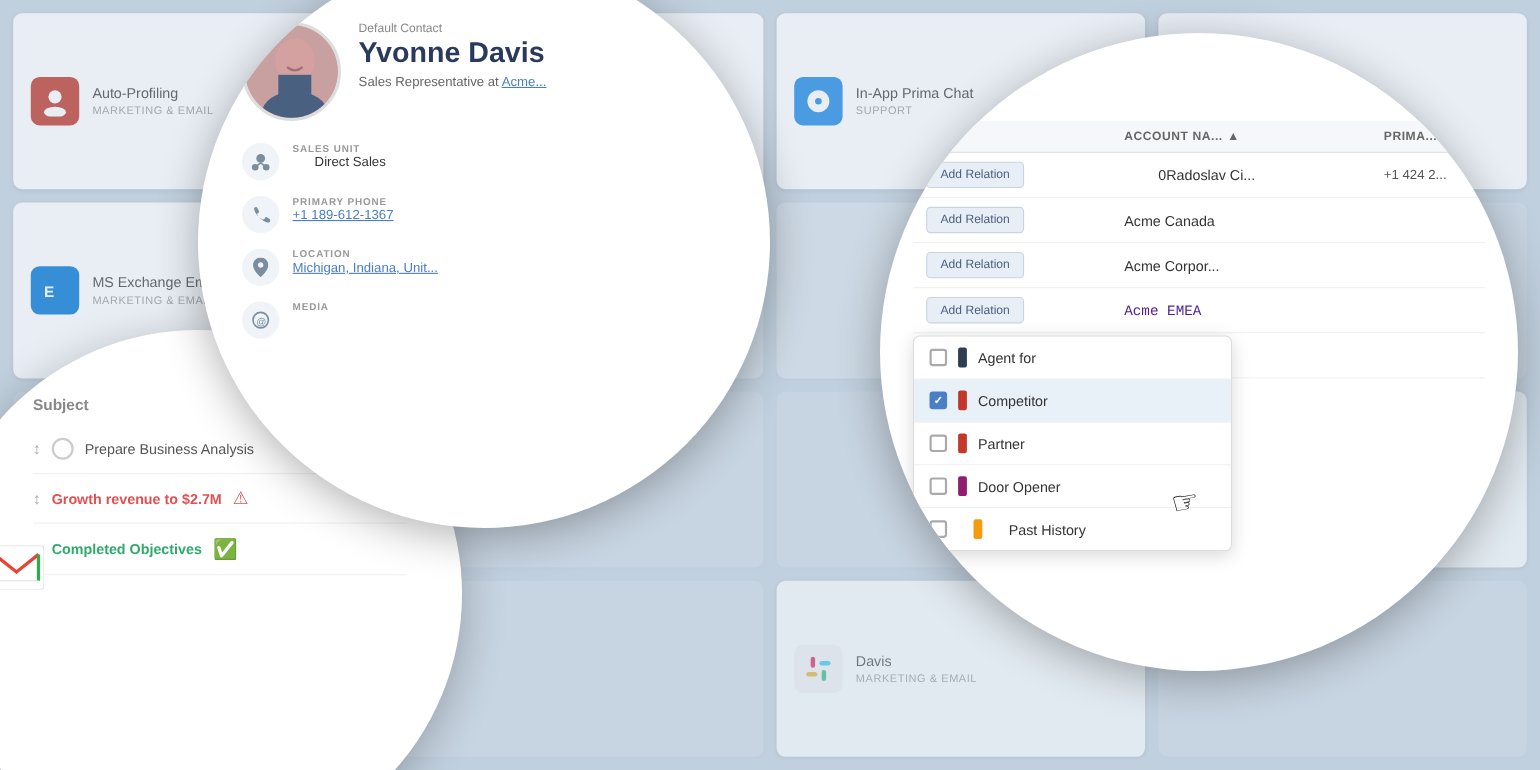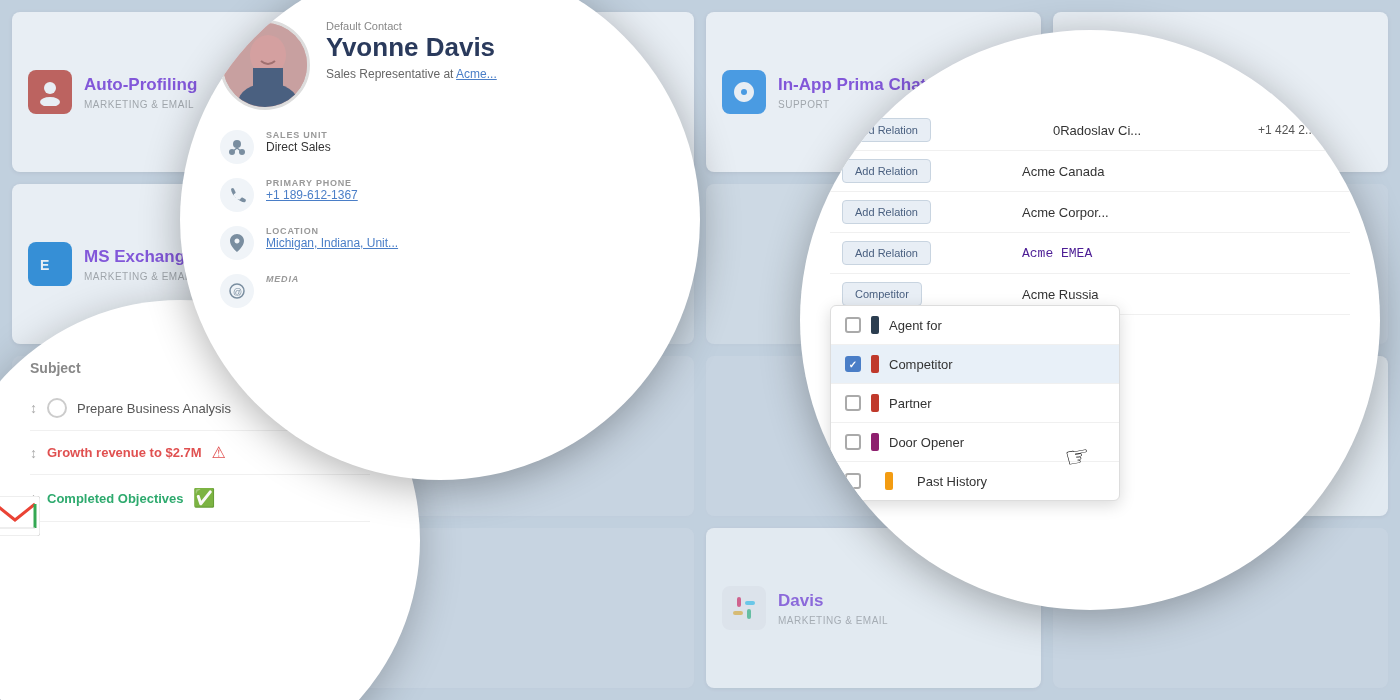--- a/index.html
+++ b/index.html
@@ -40,23 +40,23 @@
       height: 44px;
       border-radius: 8px;
       display: flex;
       align-items: center;
       justify-content: center;
       font-size: 20px;
       flex-shrink: 0;
     }
 
     .bg-card .card-text .title {
-      font-weight: 700;
-      font-size: 17px;
-      color: #6d28d9;
+      font-weight: 400;
+      font-size: 13px;
+      color: #404040;
     }
 
     .bg-card .card-text .subtitle {
       font-size: 10px;
       color: #999;
       letter-spacing: 0.5px;
       margin-top: 4px;
       text-transform: uppercase;
     }
 
@@ -299,21 +299,21 @@
         <svg width="18" height="18" viewBox="0 0 18 18" fill="#7a8ea0">
           <ellipse cx="9" cy="6" rx="4" ry="4"></ellipse>
           <ellipse cx="4" cy="14" rx="3" ry="3"></ellipse>
           <ellipse cx="14" cy="14" rx="3" ry="3"></ellipse>
           <line x1="9" y1="10" x2="4" y2="14" stroke="#7a8ea0" stroke-width="1.5"></line>
           <line x1="9" y1="10" x2="14" y2="14" stroke="#7a8ea0" stroke-width="1.5"></line>
         </svg>
       </div>
       <div>
         <div style="font-size:9px; font-weight:700; color:#999; letter-spacing:0.8px; text-transform:uppercase;">SALES UNIT</div>
-        <div style="font-size:12px; color:#333;">Direct Sales</div>
+        <div style="font-size:12px; color:#333;margin-left:20px;">Direct Sales</div>
       </div>
     </div>
 
     <div style="display:flex; align-items:flex-start; gap:12px; margin-bottom:14px;">
       <div style="width:34px; height:34px; border-radius:50%; background:#f0f4f8; display:flex; align-items:center; justify-content:center; font-size:14px; flex-shrink:0;">
         <svg width="18" height="18" viewBox="0 0 18 18" fill="#7a8ea0">
           <path d="M3 3 C3 3 5 1 6 3 L7.5 6 C7.5 6 8 7 7 7.5 C6 8 5.5 8.5 6 9.5 C7 11.5 9 13 11 13.5 C12 13.8 12.5 13 13 12 C13.5 11 14.5 11.5 14.5 11.5 L17 13 C19 14 17 16 17 16 C15 18 3 10 3 3Z"></path>
         </svg>
       </div>
       <div>
@@ -339,29 +339,37 @@
     </div>
 
     <div style="display:flex; align-items:flex-start; gap:12px;">
       <div style="width:34px; height:34px; border-radius:50%; background:#f0f4f8; display:flex; align-items:center; justify-content:center; flex-shrink:0;">
         <svg width="18" height="18" viewBox="0 0 18 18" fill="#7a8ea0">
           <circle cx="9" cy="9" r="7" fill="none" stroke="#7a8ea0" stroke-width="1.5"></circle>
           <text x="5" y="13" font-size="9" fill="#7a8ea0">@</text>
         </svg>
       </div>
       <div>
-        <div style="font-size:9px; font-weight:700; color:#999; letter-spacing:0.8px; text-transform:uppercase;font-style:italic;">MEDIA</div>
+        <div style="font-size:9px; font-weight:700; color:#999; letter-spacing:0.8px; text-transform:uppercase;">MEDIA</div>
       </div>
     </div>
   </div>
 </div>
 
 <div style="position:absolute; width:580px; height:580px; border-radius:50%; top:30px; right:20px; background:white; box-shadow:0 8px 40px rgba(0,0,0,0.3); overflow:hidden; z-index:10;">
   <div style="position:absolute; top:80px; left:30px; right:30px;">
 
+    <div style="display:grid; grid-template-columns:180px 1fr 80px; background:#f5f7fa; border-bottom:1px solid #e0e0e0; padding:8px 12px; font-size:11px; font-weight:600; color:#666; text-transform:uppercase; letter-spacing:0.5px;">
+      <div></div>
+      <div style="display:flex; align-items:center; gap:4px;">
+        <span>Account na...</span>
+        <span>▲</span>
+      </div>
+      <div>Prima...</div>
+    </div>
 
     <div style="display:grid; grid-template-columns:180px 1fr 80px; padding:8px 12px; border-bottom:1px solid #f0f0f0; align-items:center; font-size:12px;">
       <div><button class="add-relation-btn">Add Relation</button></div>
       <div style="font-size:13px;color:#333;margin-left:31px;">0Radoslav Ci...</div>
       <div style="font-size:12px;color:#555;">+1 424 2...</div>
     </div>
 
     <div style="display:grid; grid-template-columns:180px 1fr 80px; padding:8px 12px; border-bottom:1px solid #f0f0f0; align-items:center; font-size:12px;">
       <div><button class="add-relation-btn">Add Relation</button></div>
       <div style="font-size:13px;color:#333;">Acme Canada</div>

